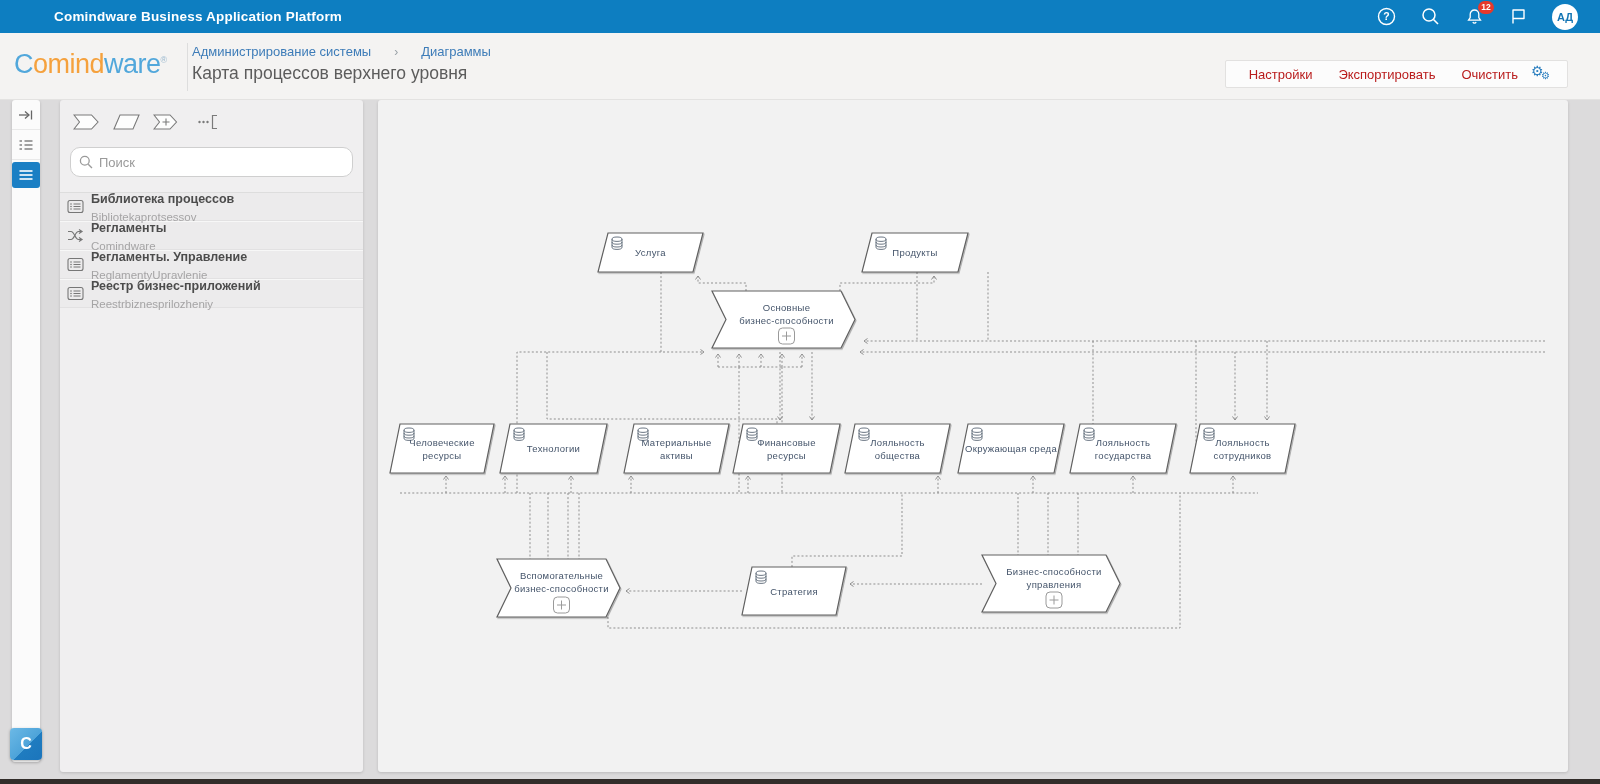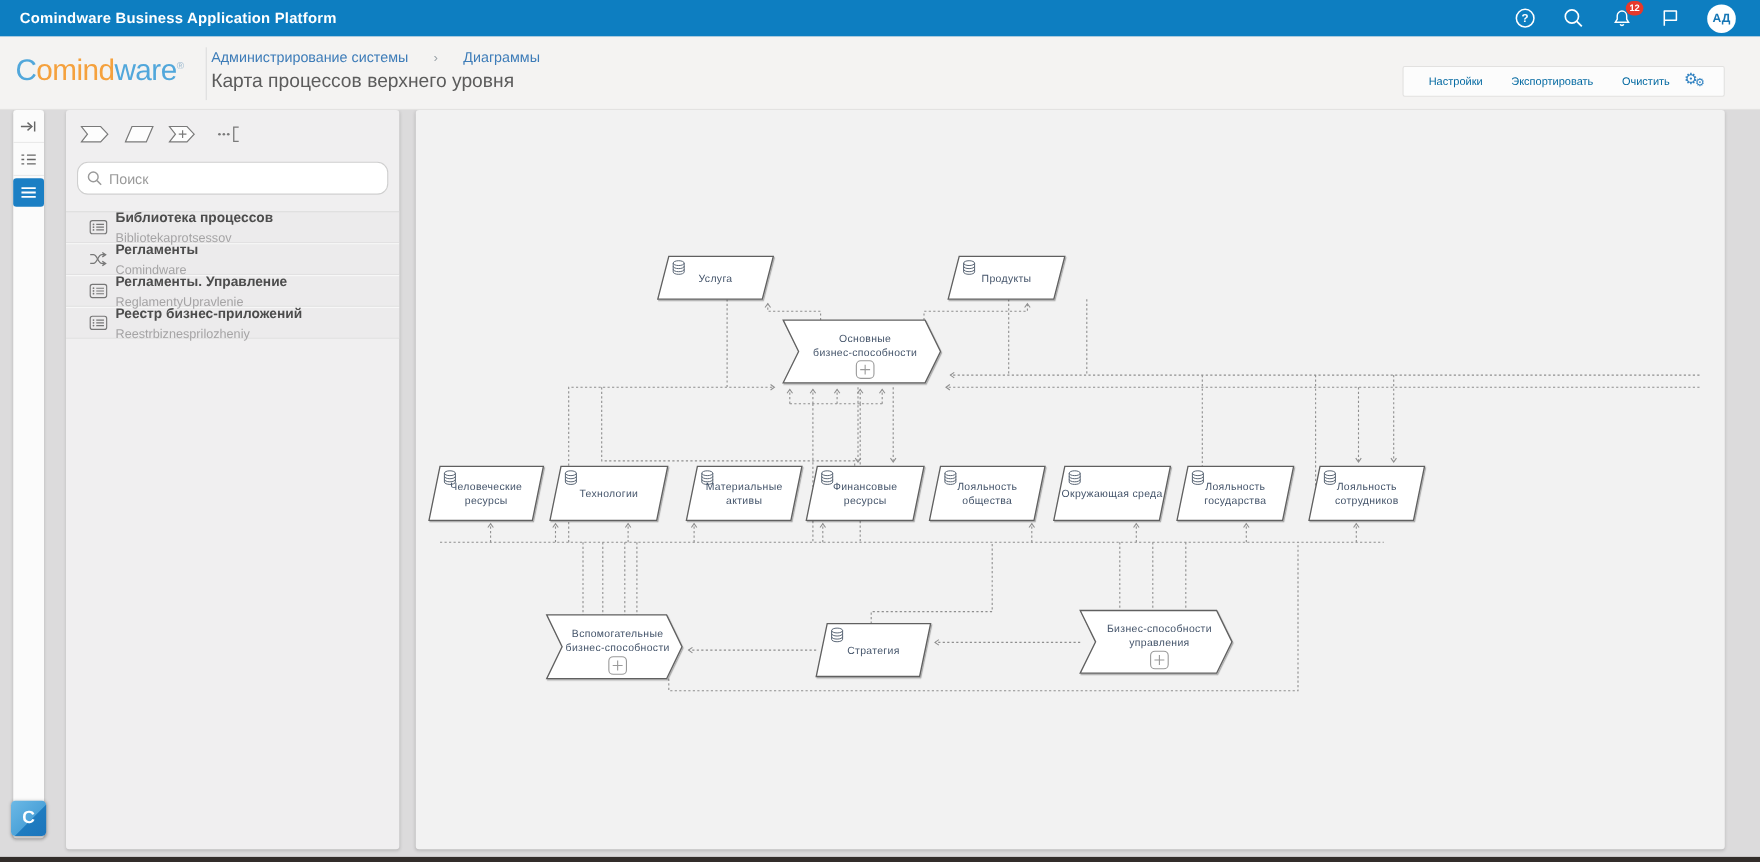--- a/index.html
+++ b/index.html
@@ -1,21 +1,21 @@
 <!DOCTYPE html>
 <html><head>
 <meta charset="utf-8">
 <style>
   * { margin:0; padding:0; box-sizing:border-box; }
   html,body { width:1600px; height:784px; overflow:hidden;
     font-family:"Liberation Sans", sans-serif; background:#dcdbdc; }
 
   
   .topbar { position:absolute; left:0; top:0; width:1600px; height:33px;
-    background:#0d7ec1; display:flex; align-items:center; z-index:5; }
+    background:#0d7ec1; display:flex; align-items:center; z-index:5;padding-left:36px; }
   .topbar-title { color:#fff; font-size:13.5px; font-weight:600; margin-left:18px; letter-spacing:.2px; }
   .topbar-right { position:absolute; right:22px; top:0; height:33px; display:flex; align-items:center; gap:24px; }
   .tb-icon { width:20px; height:20px; display:flex; align-items:center; justify-content:center; cursor:pointer; position:relative;text-decoration:underline; }
   .tb-icon svg { display:block; }
   .bell-badge { position:absolute; top:-6px; right:-10px; min-width:16px; height:13px; padding:0 3px;
     background:#e6392b; border-radius:8px; color:#fff; font-size:8.5px; font-weight:700;
     display:flex; align-items:center; justify-content:center; }
   .avatar { width:26px; height:26px; border-radius:50%; background:#fff; color:#1576b5;
     font-size:11px; font-weight:700; display:flex; align-items:center; justify-content:center; cursor:pointer; }
 
@@ -25,21 +25,21 @@
   .logo { position:absolute; left:14px; top:16px; font-size:27px; letter-spacing:-.5px; cursor:pointer; }
   .logo .lc { color:#51a7db; } .logo .lo { color:#f5a13d; } .logo .lw { color:#51a7db; }
   .logo sup { font-size:9px; color:#9ab8cf; }
   .header-divider { position:absolute; left:187px; top:10px; width:1px; height:48px; background:#ddd; }
   .breadcrumb { position:absolute; left:192px; top:11px; font-size:13px; display:flex; gap:23px; align-items:center; }
   .breadcrumb a { color:#3d7cb8; text-decoration:none; cursor:pointer; }
   .bc-sep { color:#98a0a6; font-size:12px; }
   .page-title { position:absolute; left:192px; top:30px; font-size:17.5px; color:#5c5c5c; }
   .toolbar { position:absolute; right:32px; top:27px; height:28px; background:#fcfcfc;
     border:1px solid #e2e1e0; border-radius:2px; display:flex; align-items:center; padding:0 10px; }
-  .toolbar .tbtn { font-size:10px; color:#0369a1; padding:0 13px; cursor:pointer; white-space:nowrap; }
+  .toolbar .tbtn { font-size:13px; color:#b91c1c; padding:0 13px; cursor:pointer; white-space:nowrap; }
   .gears { padding:0 4px 0 6px; cursor:pointer; color:#2e80c0; line-height:1; position:relative; width:26px; height:20px; }
   .gears .g1 { position:absolute; left:0; top:0; font-size:14px; }
   .gears .g2 { position:absolute; left:10px; top:7px; font-size:10px; }
 
   
   .main { position:absolute; left:0; top:100px; width:1600px; height:684px; background:#dcdbdc; }
   .window-edge { position:absolute; left:0; bottom:0; width:1600px; height:5px; background:#322d2a; }
 
   
   .rail { position:absolute; left:12px; top:0; width:28px; height:662px; background:#fbfbfb;
@@ -56,21 +56,21 @@
   .panel { position:absolute; left:60px; top:0; width:303px; height:672px; background:#f0eff0;
     border-radius:3px; box-shadow:0 1px 3px rgba(0,0,0,.15); overflow:hidden; }
   .palette { display:flex; align-items:center; gap:13px; padding:13px 12px 6px 13px; }
   .pal-btn { cursor:pointer; display:flex; align-items:center; }
   .searchbox { margin:10px 10px 15px 10px; height:30px; background:#fff; border:1px solid #cfcfcf;
     border-radius:10px; display:flex; align-items:center; padding:0 8px; }
   .searchbox input { border:none; outline:none; flex:1; font-size:13px; color:#444; margin-left:6px;
     font-family:"Liberation Sans", sans-serif; background:transparent; }
   .searchbox input::placeholder { color:#9a9a9a; }
   .list-item { height:29px; background:#ecebec; border-bottom:1px solid #e2e1e2; border-top:1px solid #f7f7f7;
-    display:flex; align-items:center; padding-left:18px; cursor:pointer; }
+    display:flex; align-items:center; padding-left:4px; cursor:pointer; }
   .list-item:first-child { border-top:1px solid #ddd; }
   .li-icon { width:22px; display:flex; justify-content:center; flex:none; }
   .li-text { margin-left:5px; overflow:hidden; }
   .li-title { font-size:12.5px; font-weight:700; color:#4c4c4c; line-height:13px; white-space:nowrap; }
   .li-sub { font-size:11.5px; color:#a5a4a5; line-height:12px; white-space:nowrap; }
 
   
   .canvas { position:absolute; left:378px; top:0; width:1190px; height:672px; background:#f2f2f2;
     border-radius:3px; box-shadow:0 1px 3px rgba(0,0,0,.15); }
   .canvas svg { position:absolute; left:0; top:0; }

